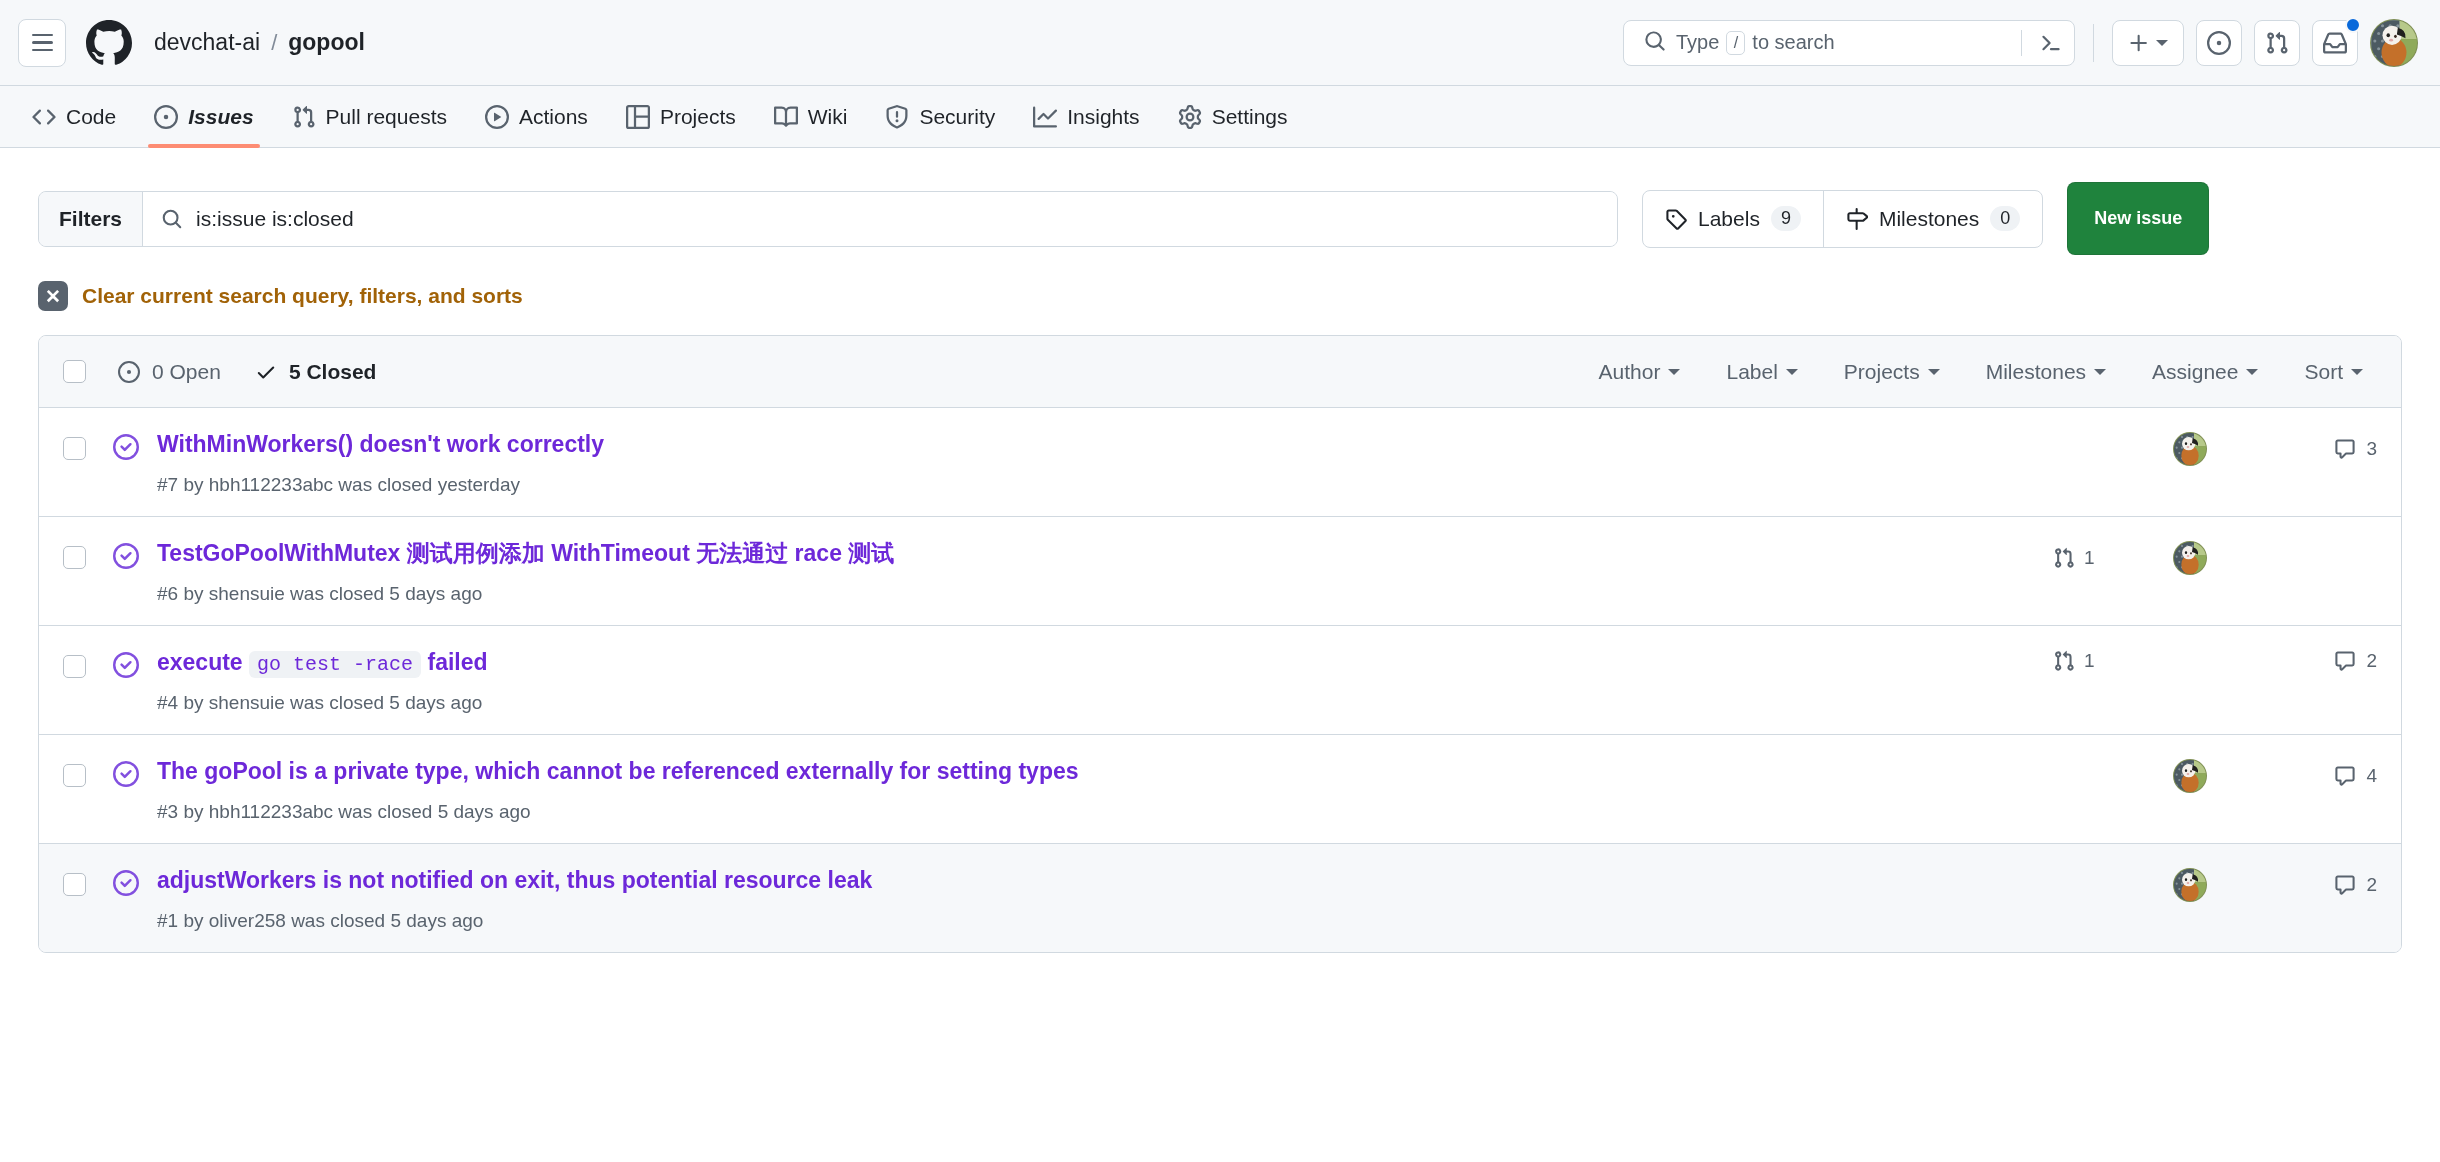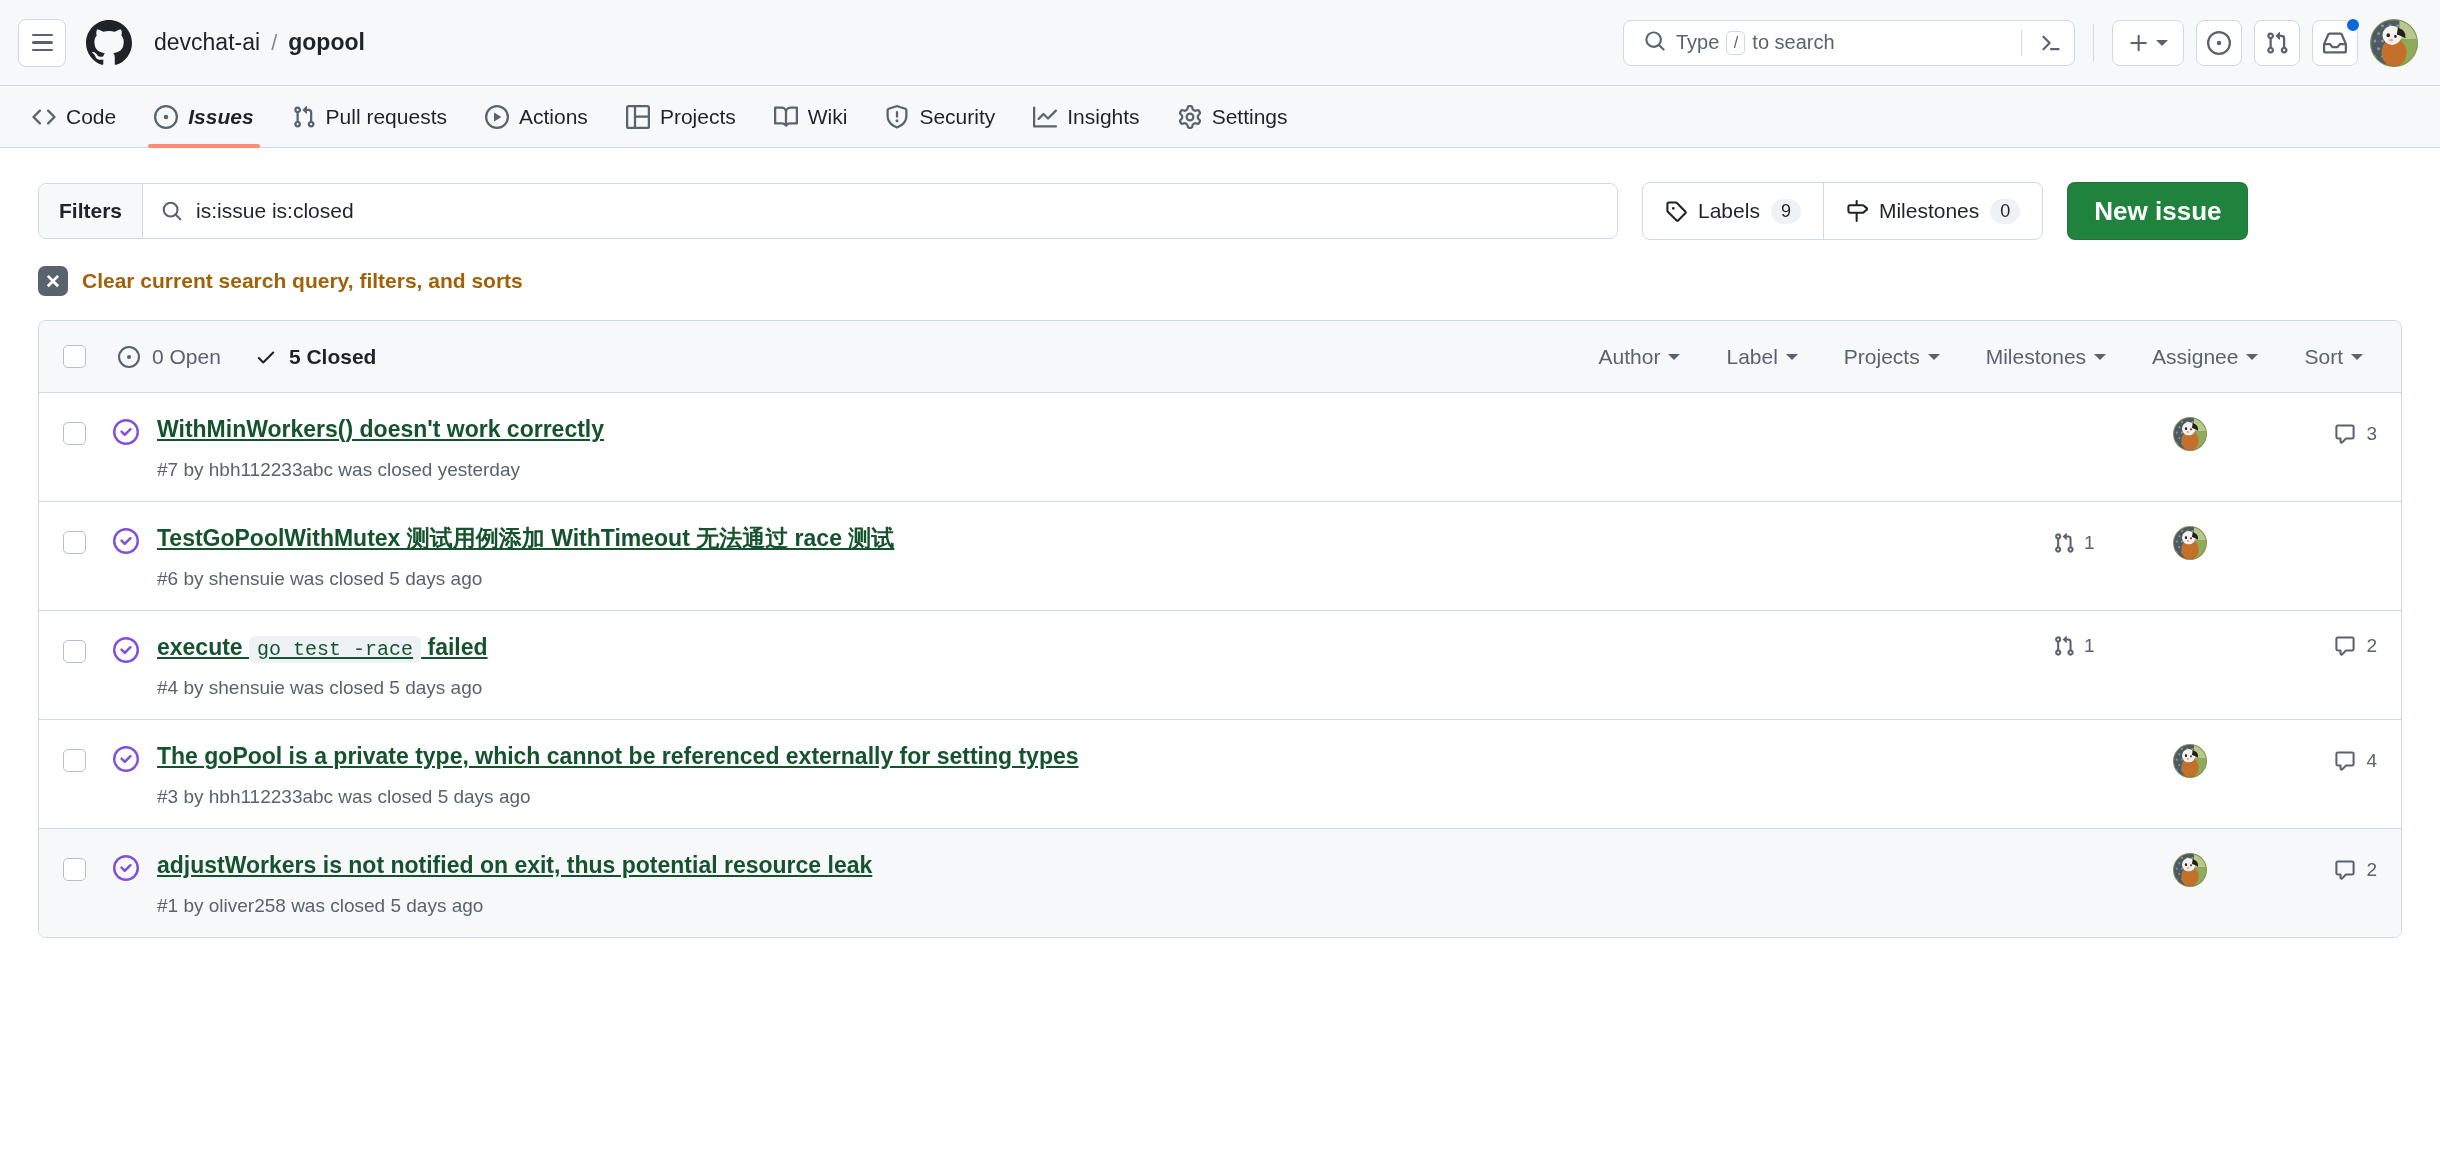--- a/index.html
+++ b/index.html
@@ -190,25 +190,25 @@
     cursor: pointer;
   }
   .lm-btn + .lm-btn { border-left: 1px solid #d1d9e0; }
   .lm-btn .lm-ico { display:flex; align-items:center; color: #1f2328; }
   .counter {
     background: #eff2f5; color: #1f2328;
     border-radius: 20px; padding: 2px 10px;
     font-size: 18px; min-width: 30px; text-align: center;
   }
   .new-issue-btn {
-    height: 58px;
+    height: 73px;
     margin-left: 24px;
     background: #1f833d;
     color: #ffffff;
-    font-size: 26px; font-weight: 600;
+    font-size: 18px; font-weight: 600;
     border: 1px solid rgba(31,35,40,0.15);
     border-radius: 8px;
     padding: 0 26px;
     display: flex; align-items: center;
     cursor: pointer;
     flex: 0 0 auto;
   }
 
   .clear-row {
     display: flex; align-items: center; gap: 14px;
@@ -268,24 +268,23 @@
     border-top: 1px solid #d1d9e0;
     background: #ffffff;
     min-height: 82px;
   }
   .issue-row:first-of-type { border-top: none; }
   .issue-row.hovered { background: #f6f8fa; }
   .issue-row .chk { margin-top: 7px; }
   .st-open-ico { margin-left: 27px; margin-top: 4px; flex: 0 0 auto; display:flex; }
   .issue-main { margin-left: 18px; flex: 1 1 auto; min-width: 0; }
   .issue-title {
-    font-size: 23px; font-weight: 700; color: #14532d;
+    font-size: 23px; font-weight: 700; color: #6d28d9;
     line-height: 1.3;
     display: inline;
-    text-decoration: underline;
   }
   .issue-title code {
     font-family: "Liberation Mono", "DejaVu Sans Mono", monospace;
     background: #eff2f5;
     padding: 2px 8px;
     border-radius: 6px;
     font-size: 20px;
     font-weight: 400;
   }
   .issue-meta {

